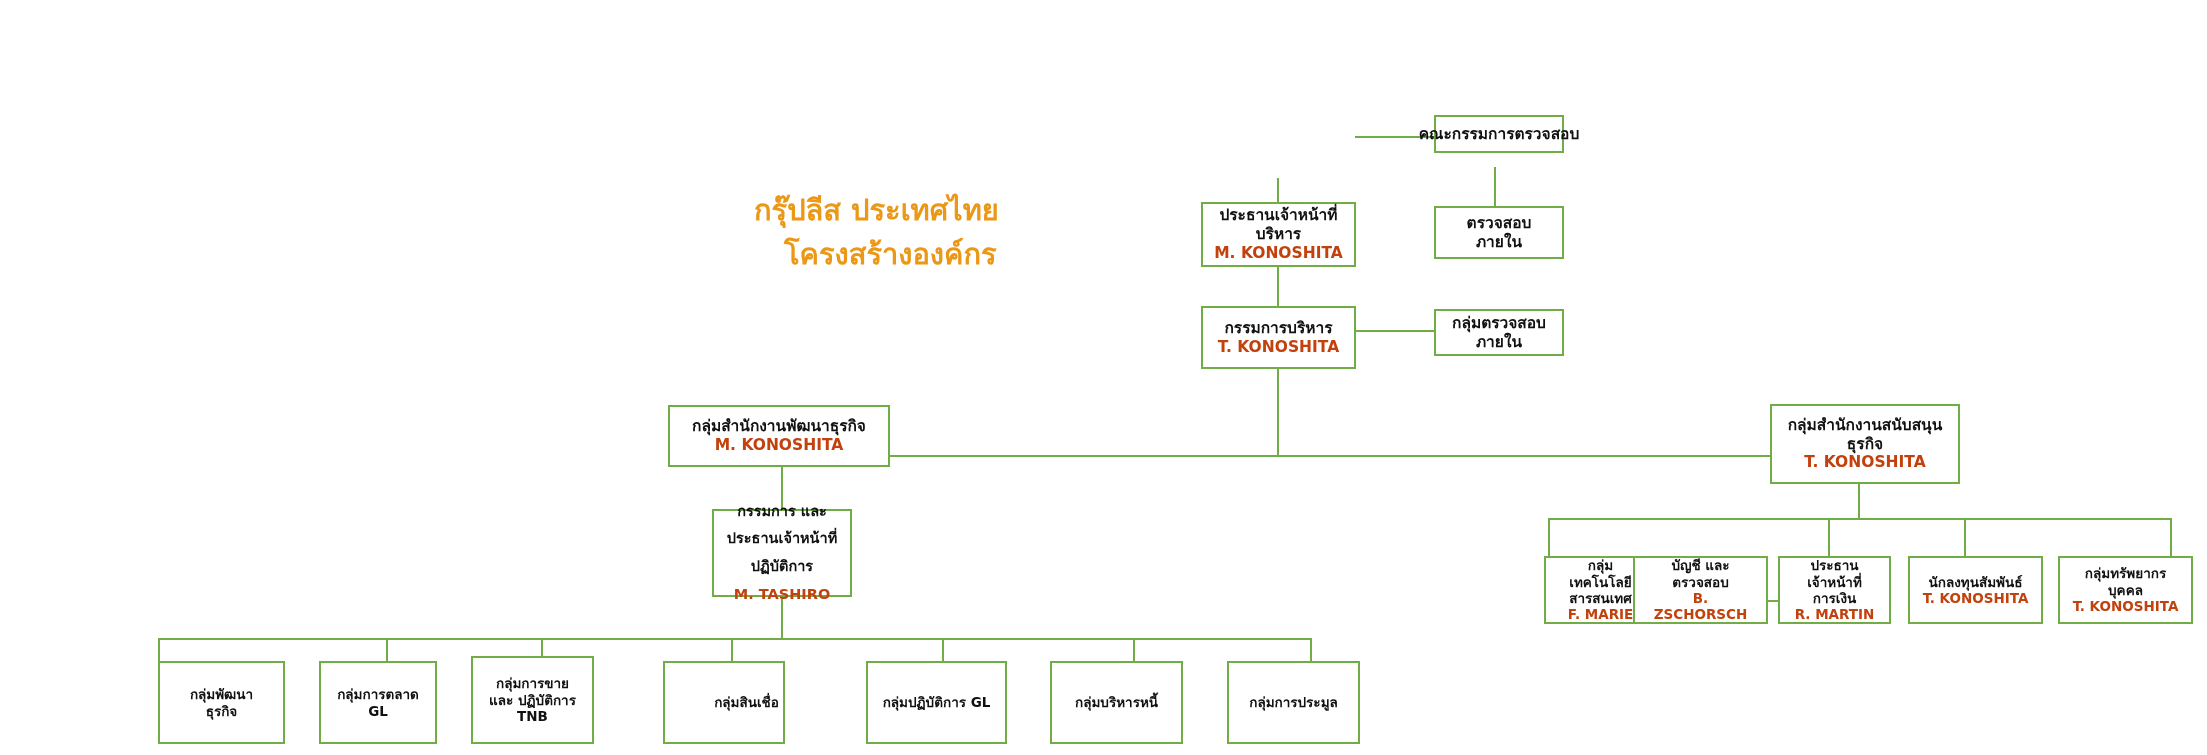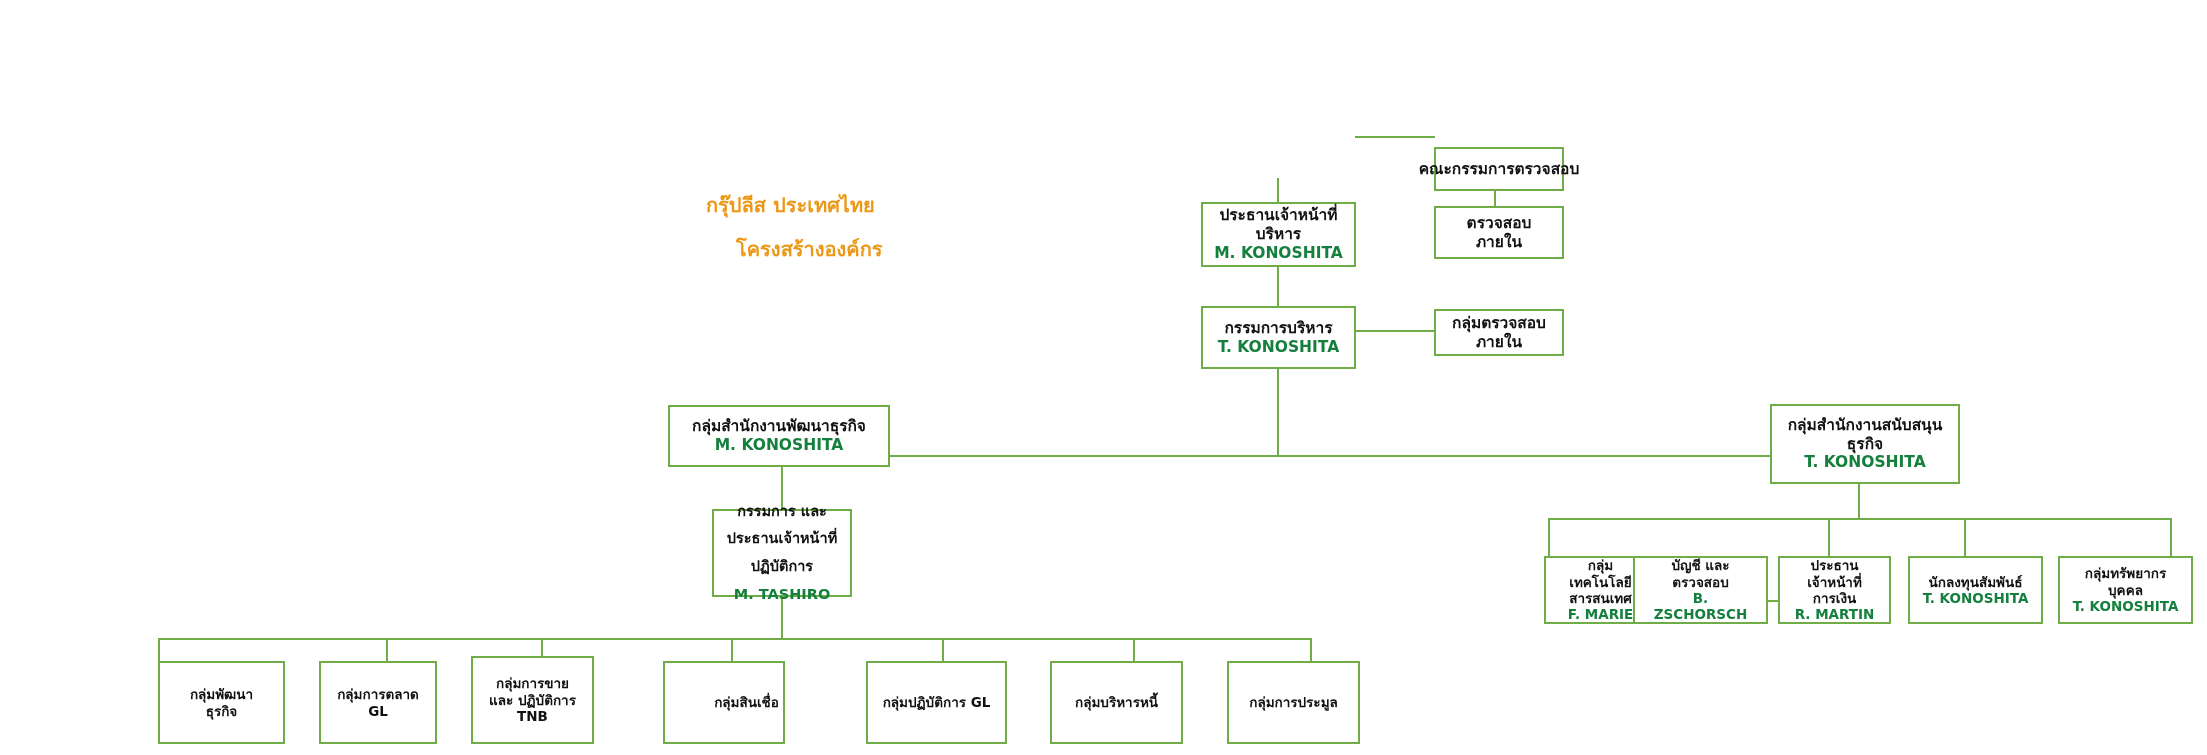--- a/index.html
+++ b/index.html
@@ -15,23 +15,24 @@
     width: 2207px;
     height: 755px;
     background: #ffffff;
     overflow: hidden;
   }
   
   .chart-title {
     position: absolute;
     color: #eb9816;
     font-weight: bold;
-    font-size: 20px;
+    font-size: 29px;
     white-space: nowrap;
     line-height: 1.2;
+    margin-left: 48px;
   }
   .chart-title.t1 { left: 706px; top: 193px; }
   .chart-title.t2 { left: 736px; top: 237px; }
 
   
   .node {
     position: absolute;
     box-sizing: border-box;
     border: 2px solid #70ad47;
     background: #ffffff;
@@ -47,21 +48,21 @@
     overflow: visible;
   }
   .node .thai {
     display: block;
     white-space: nowrap;
     color: #111111;
   }
   .node .person {
     display: block;
     white-space: nowrap;
-    color: #15803d;
+    color: #c2410c;
   }
   .node .code {
     display: block;
     white-space: nowrap;
     color: #111111;
   }
   
   .s15 { font-size: 15.5px; }
   .s14 { font-size: 14.5px; }
   .s13 { font-size: 13.5px; }
@@ -116,21 +117,21 @@
   <div class="line h" style="left:1548px; top:518px; width:622px;"></div>
 
   <div class="line v" style="left:1548px; top:518px; height:39px;"></div>
   <div class="line v" style="left:1828px; top:518px; height:39px;"></div>
   <div class="line v" style="left:1964px; top:518px; height:39px;"></div>
   <div class="line v" style="left:2170px; top:518px; height:39px;"></div>
 
   <div class="line h" style="left:1748px; top:600px; width:30px;"></div>
 
 
-  <div class="node s15" style="left:1434px; top:115px; width:130px; height:44px;margin-top:32px;">
+  <div class="node s15" style="left:1434px; top:115px; width:130px; height:38px;">
     <span class="thai">คณะกรรมการตรวจสอบ</span>
   </div>
 
   <div class="node s15" style="left:1201px; top:202px; width:155px; height:65px;">
     <span class="thai">ประธานเจ้าหน้าที่</span>
     <span class="thai">บริหาร</span>
     <span class="person">M. KONOSHITA</span>
   </div>
 
   <div class="node s15" style="left:1434px; top:206px; width:130px; height:53px;">

